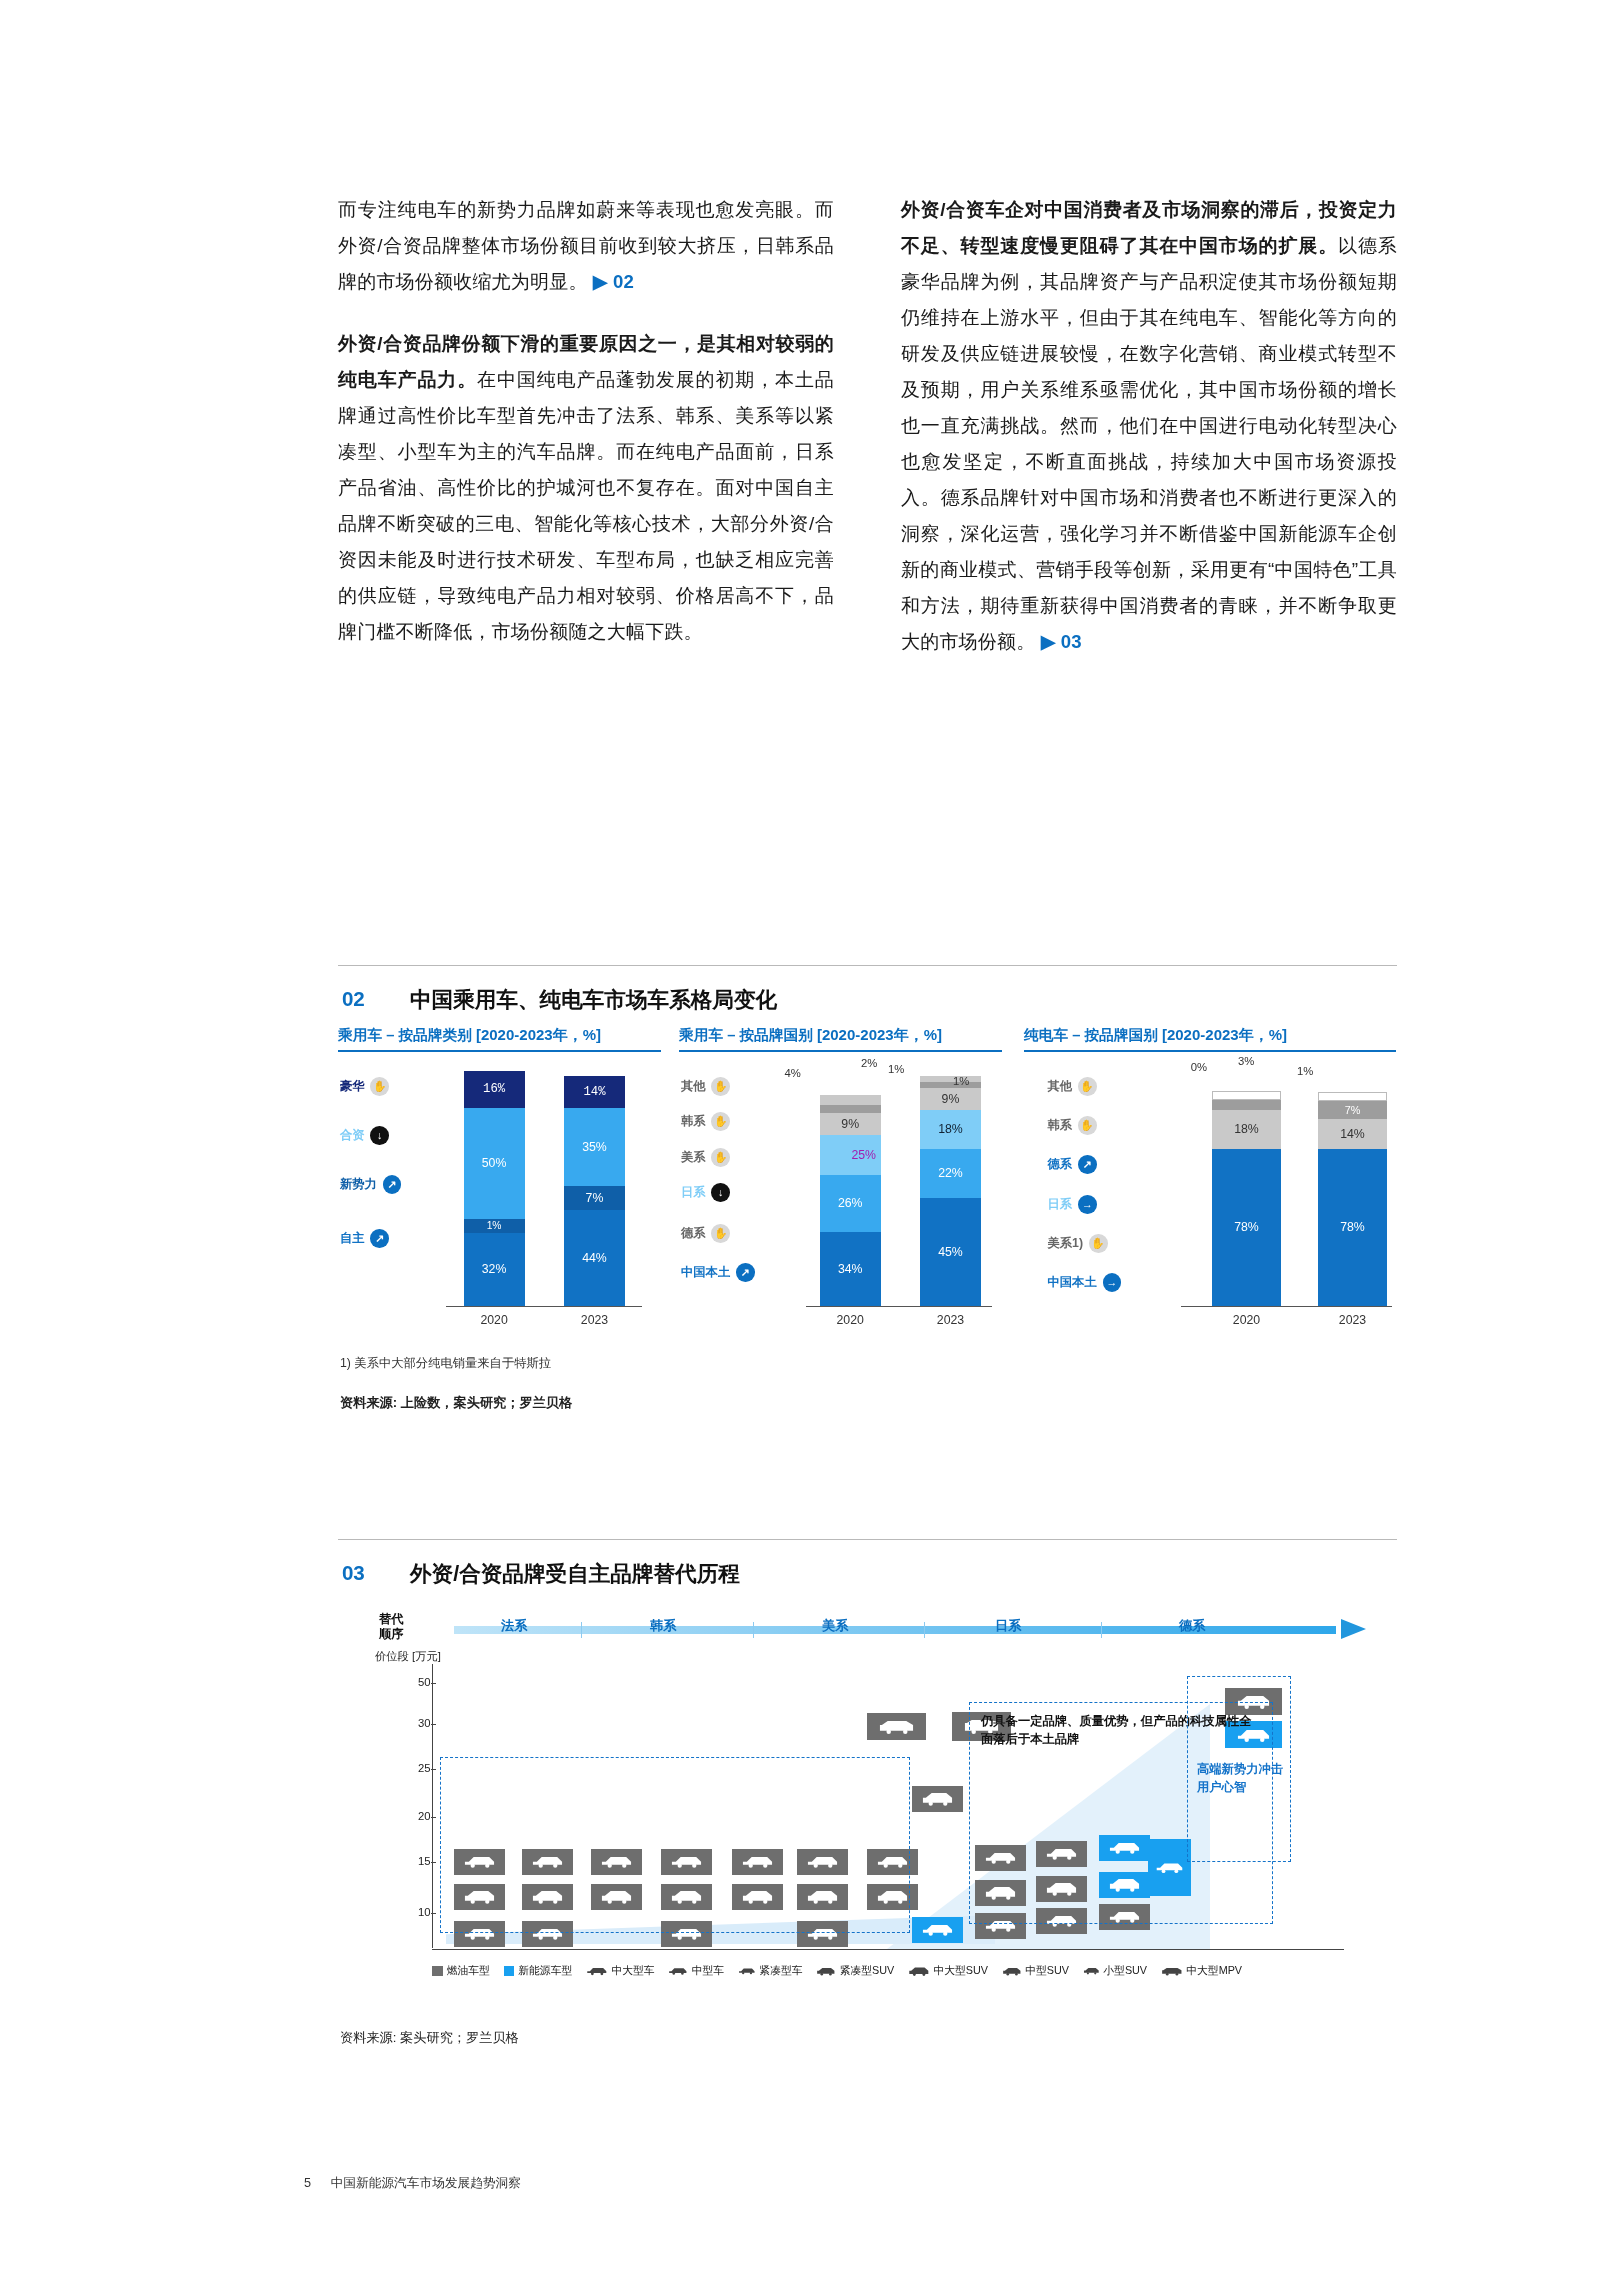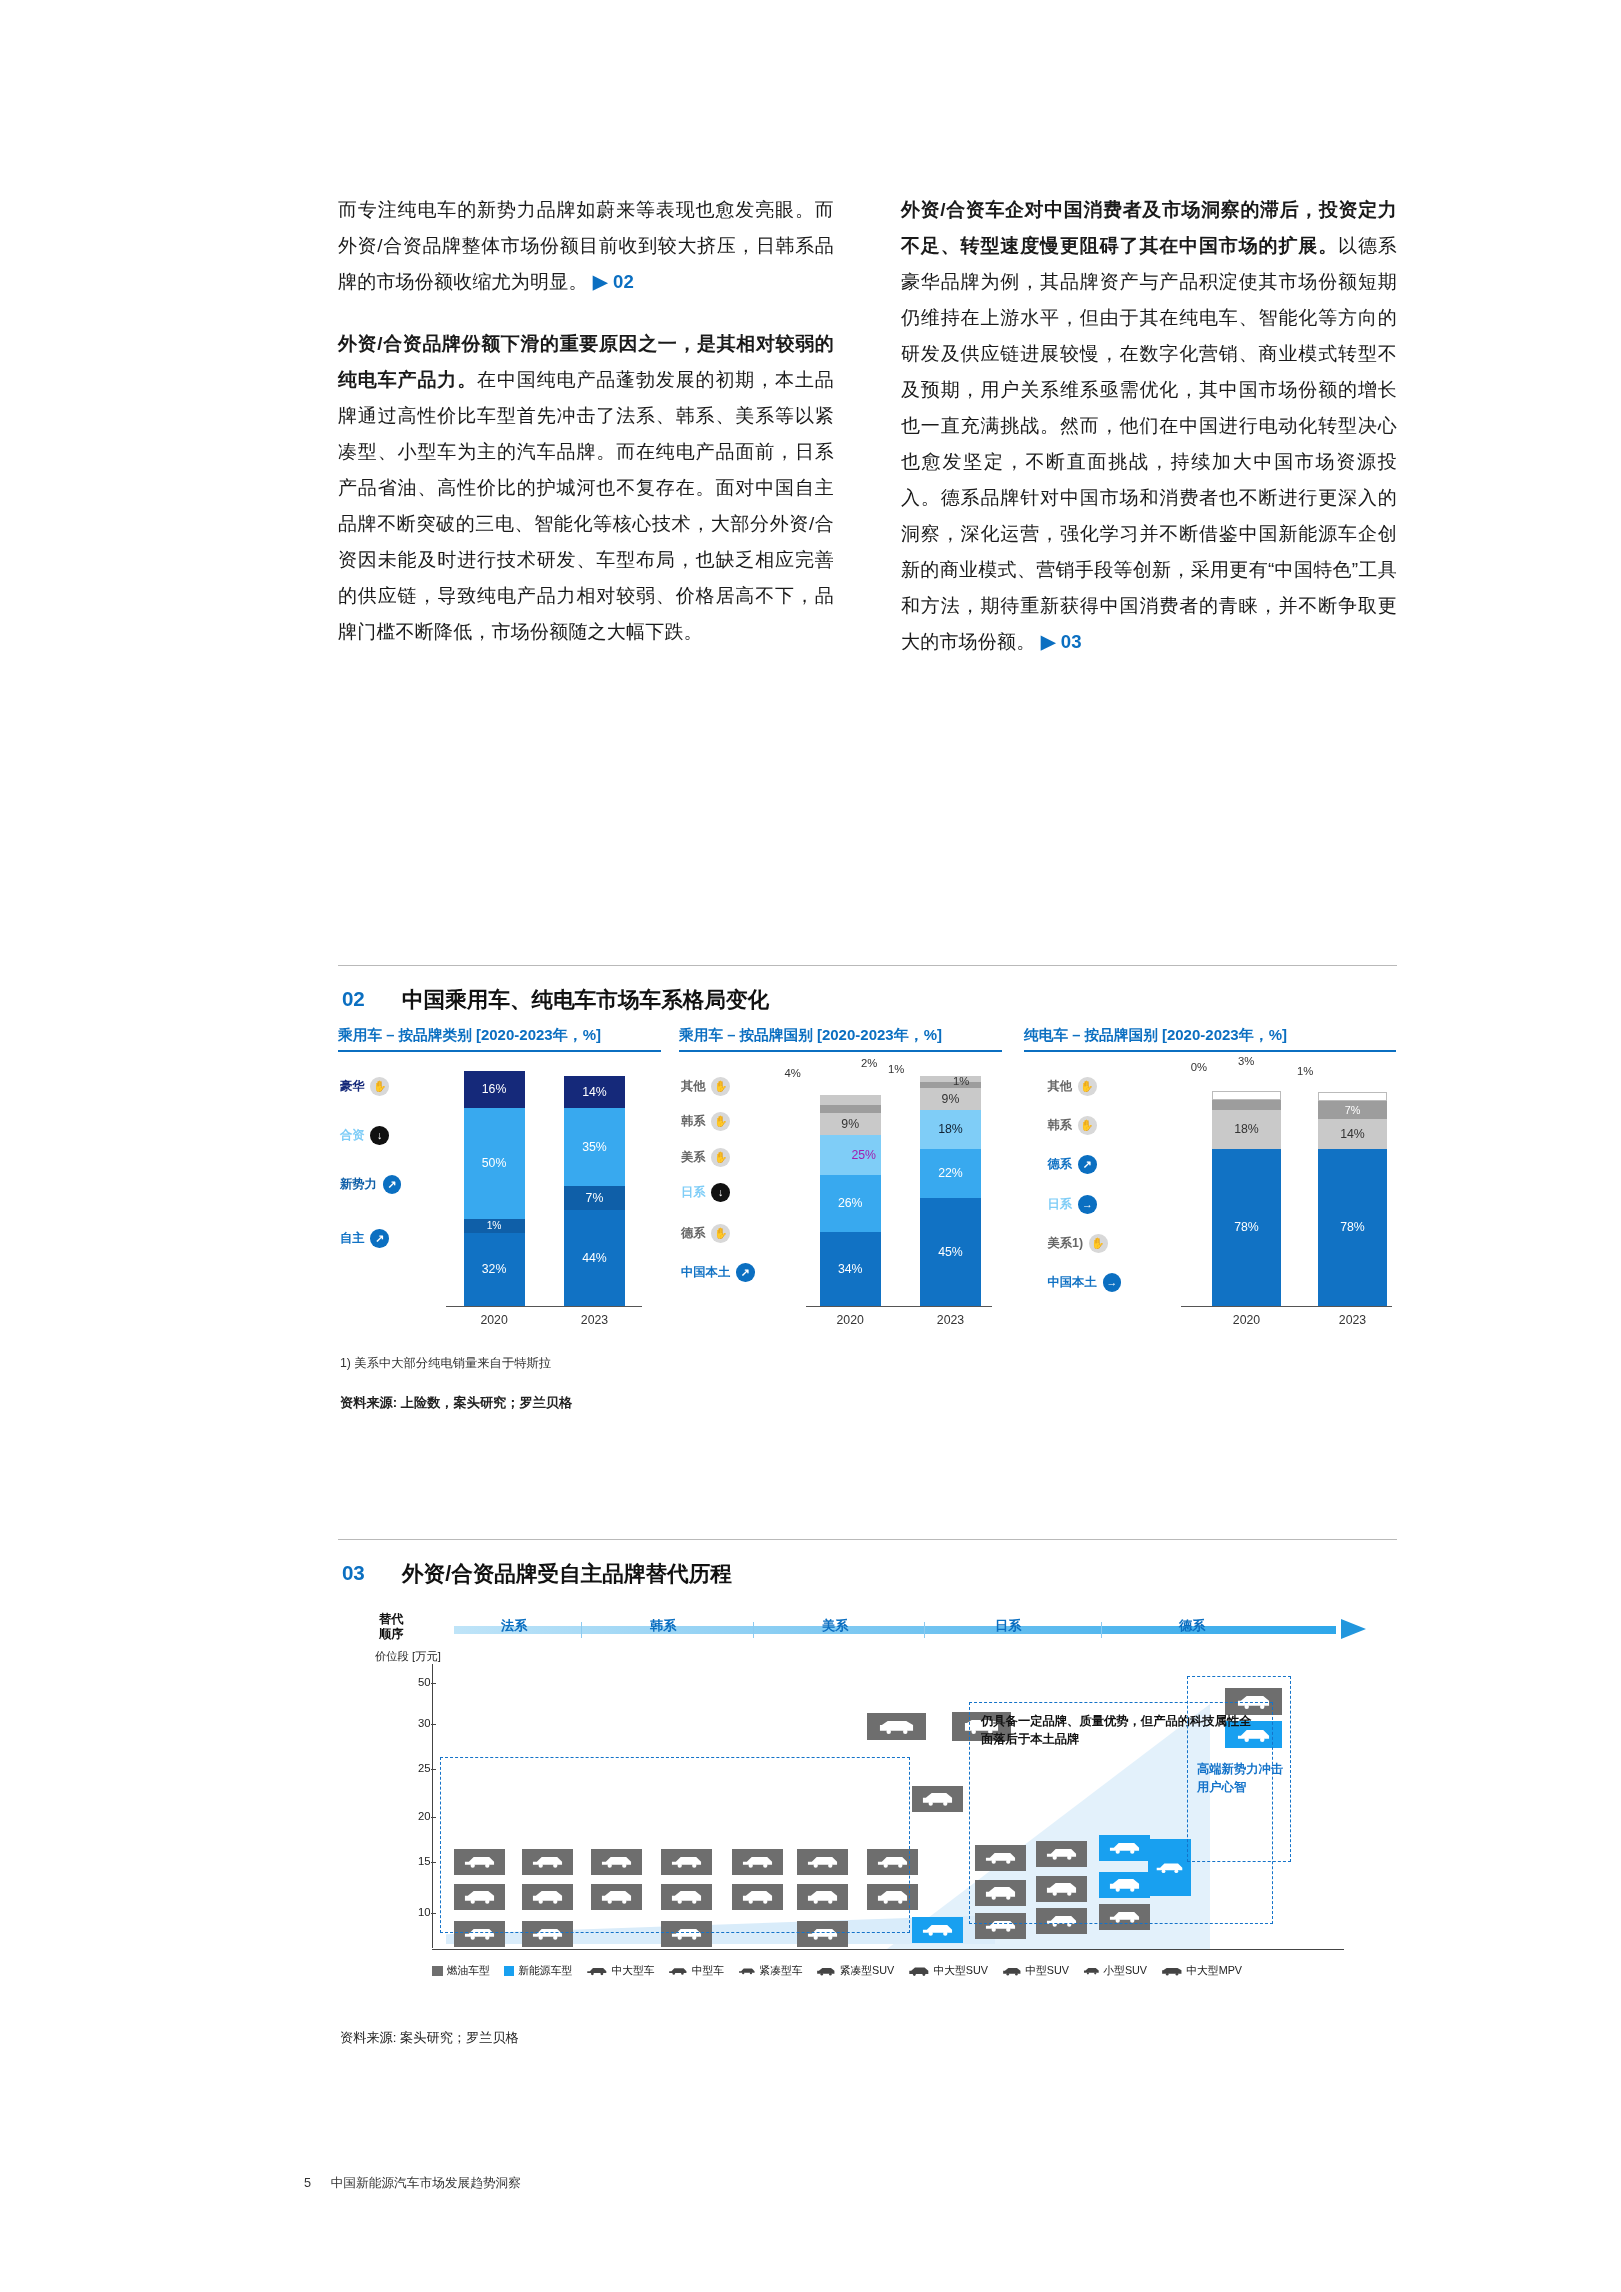--- a/index.html
+++ b/index.html
@@ -48,21 +48,21 @@
   .ex-rule {
     position: absolute;
     height: 1px; background: #b9b9b9;
   }
   .ex-num {
     position: absolute;
     font-size: 20.6px; font-weight: bold; color: #0b6fc1;
   }
   .ex-title {
     position: absolute;
-    font-size: 21.6px; font-weight: bold; color: #111;
+    font-size: 21.6px; font-weight: bold; color: #111; margin-left: 8px;
   }
 
   #exhibit02 { left: 338px; top: 965px; width: 1059px; height: 519px; }
   #exhibit02 .ex-rule { left: 0; top: 0; width: 1059px; }
   #exhibit02 .ex-num { left: 3.9px; top: 21.6px; }
   #exhibit02 .ex-title { left: 64px; top: 19.6px; }
 
   .panel { position: absolute; }
   .panel-head {
     font-size: 14.7px; font-weight: bold; color: #0b6fc1;
@@ -74,21 +74,21 @@
 
   .chart-area { position: absolute; }
   .bar-col { position: absolute; bottom: 27.4px; width: 61px; }
   .seg {
     position: relative;
     width: 100%;
     display: flex; align-items: center; justify-content: center;
     font-size: 12.3px; color: #fff;
     font-weight: normal;
   }
-  .seg.dark { background: #15297a; }
+  .seg.dark { background: #15297a; font-family: Liberation Mono, monospace; }
   .seg.mid  { background: #0f5fa8; }
   .seg.blue { background: #1172c4; }
   .seg.lblue{ background: #38a9ef; }
   .seg.llblue{ background: #7fcdf7; }
   .seg.gray { background: #9d9d9d; }
   .seg.lgray{ background: #c9c9c9; }
   .seg.white{ background: #ffffff; border:1px solid #bbb; color:#333; }
 
   .axisline {
     position: absolute; height: 1px; background: #555;

